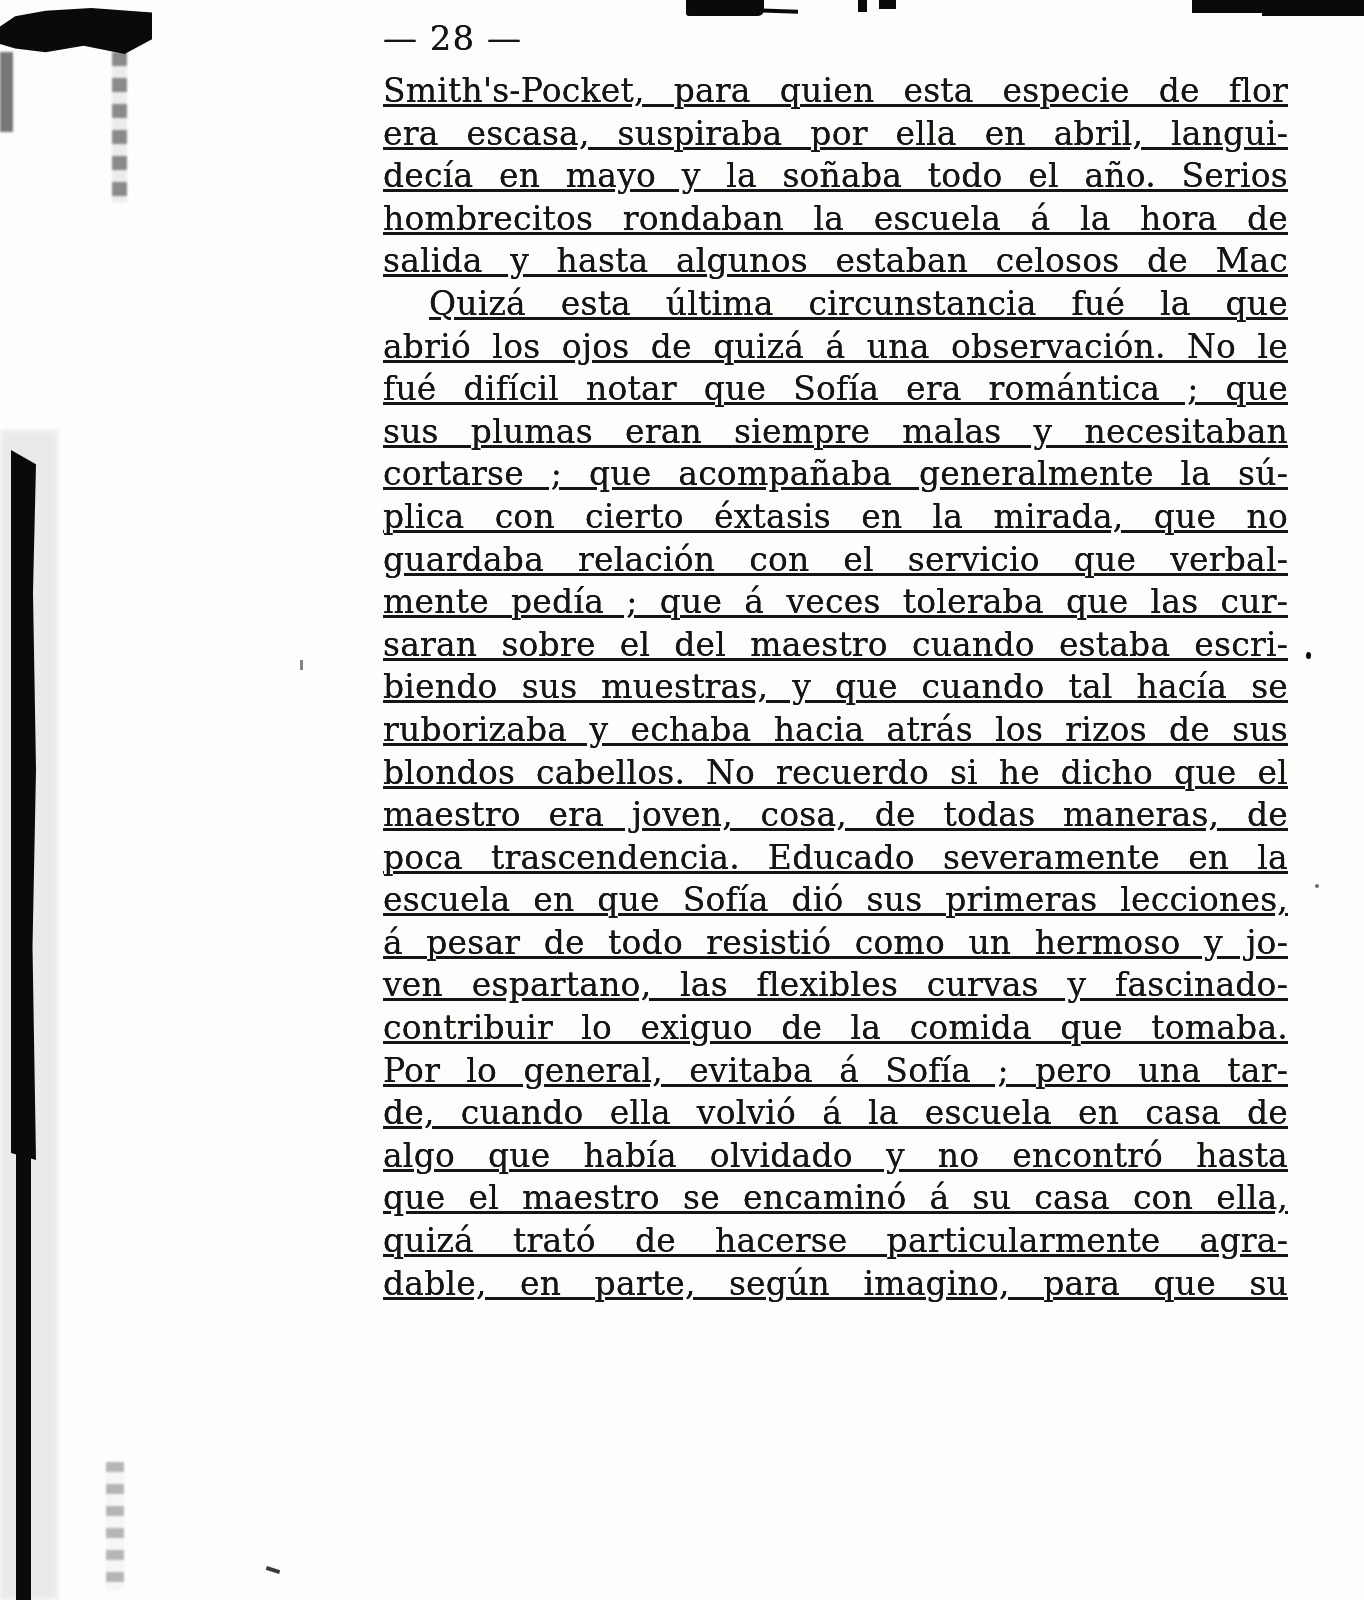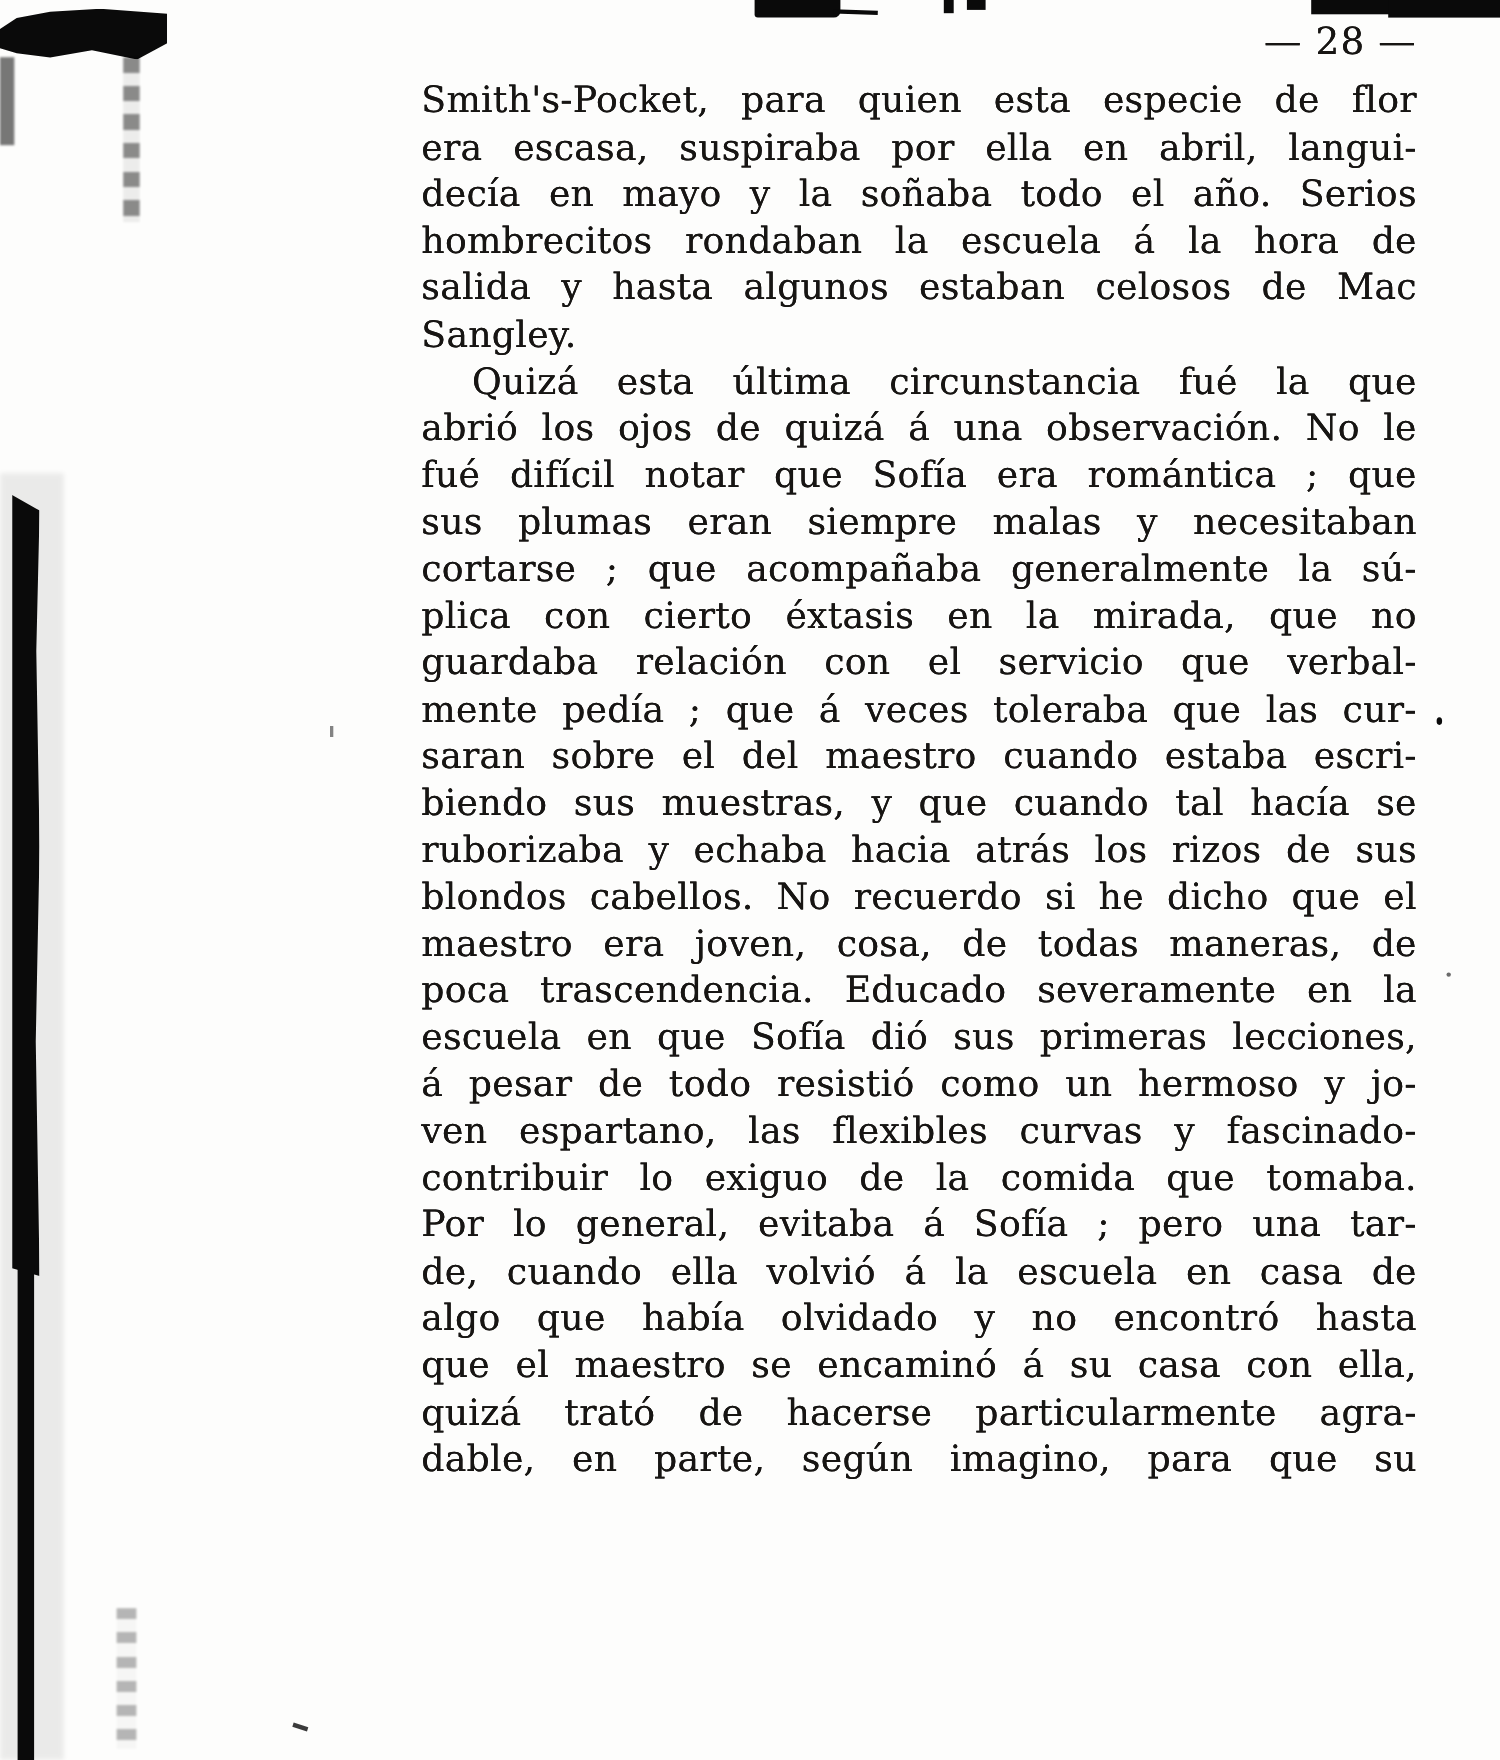--- a/index.html
+++ b/index.html
@@ -5,33 +5,34 @@
   html,body{margin:0;padding:0;}
   body{
     width:1364px;height:1600px;position:relative;overflow:hidden;
     background:#fdfdfc;
     color:#171513;
     font-family:"DejaVu Serif","Liberation Serif",serif;
   }
   
   .page-header{
     position:absolute;top:18px;left:383px;width:905px;
-    text-align:right;font-size:34px;letter-spacing:1px;
+    text-align:left;font-size:34px;letter-spacing:1px;
     text-shadow:0 0 .4px currentColor;
   }
   .text-block{
     position:absolute;top:70px;left:383px;width:905px;
     font-size:33px;line-height:42.6px;
     text-shadow:0 0 .4px currentColor;
     letter-spacing:.2px;
   }
   .line{
     text-align:justify;
     text-align-last:justify;
     white-space:normal;
+    text-decoration:underline;
   }
   .line.no-justify{text-align-last:left;}
   .line.indent{text-indent:46px;}
 
   
   .artifact{position:absolute;background:#0a0a0a;pointer-events:none;}
   .blur05{filter:blur(.6px);}
   .blur1{filter:blur(1.2px);}
   .blur2{filter:blur(2.5px);}
 
@@ -90,21 +91,20 @@
 <div class="artifact art-speck-4"></div>
 
 <div class="page-header">— 28 —</div>
 
 <div class="text-block">
     <div class="line">Smith's-Pocket, para quien esta especie de flor</div>
     <div class="line">era escasa, suspiraba por ella en abril, langui-</div>
     <div class="line">decía en mayo y la soñaba todo el año. Serios</div>
     <div class="line">hombrecitos rondaban la escuela á la hora de</div>
     <div class="line">salida y hasta algunos estaban celosos de Mac</div>
-    <div class="line no-justify">Sangley.</div>
     <div class="line indent">Quizá esta última circunstancia fué la que</div>
     <div class="line">abrió los ojos de quizá á una observación. No le</div>
     <div class="line">fué difícil notar que Sofía era romántica ; que</div>
     <div class="line">sus plumas eran siempre malas y necesitaban</div>
     <div class="line">cortarse ; que acompañaba generalmente la sú-</div>
     <div class="line">plica con cierto éxtasis en la mirada, que no</div>
     <div class="line">guardaba relación con el servicio que verbal-</div>
     <div class="line">mente pedía ; que á veces toleraba que las cur-</div>
     <div class="line">saran sobre el del maestro cuando estaba escri-</div>
     <div class="line">biendo sus muestras, y que cuando tal hacía se</div>

